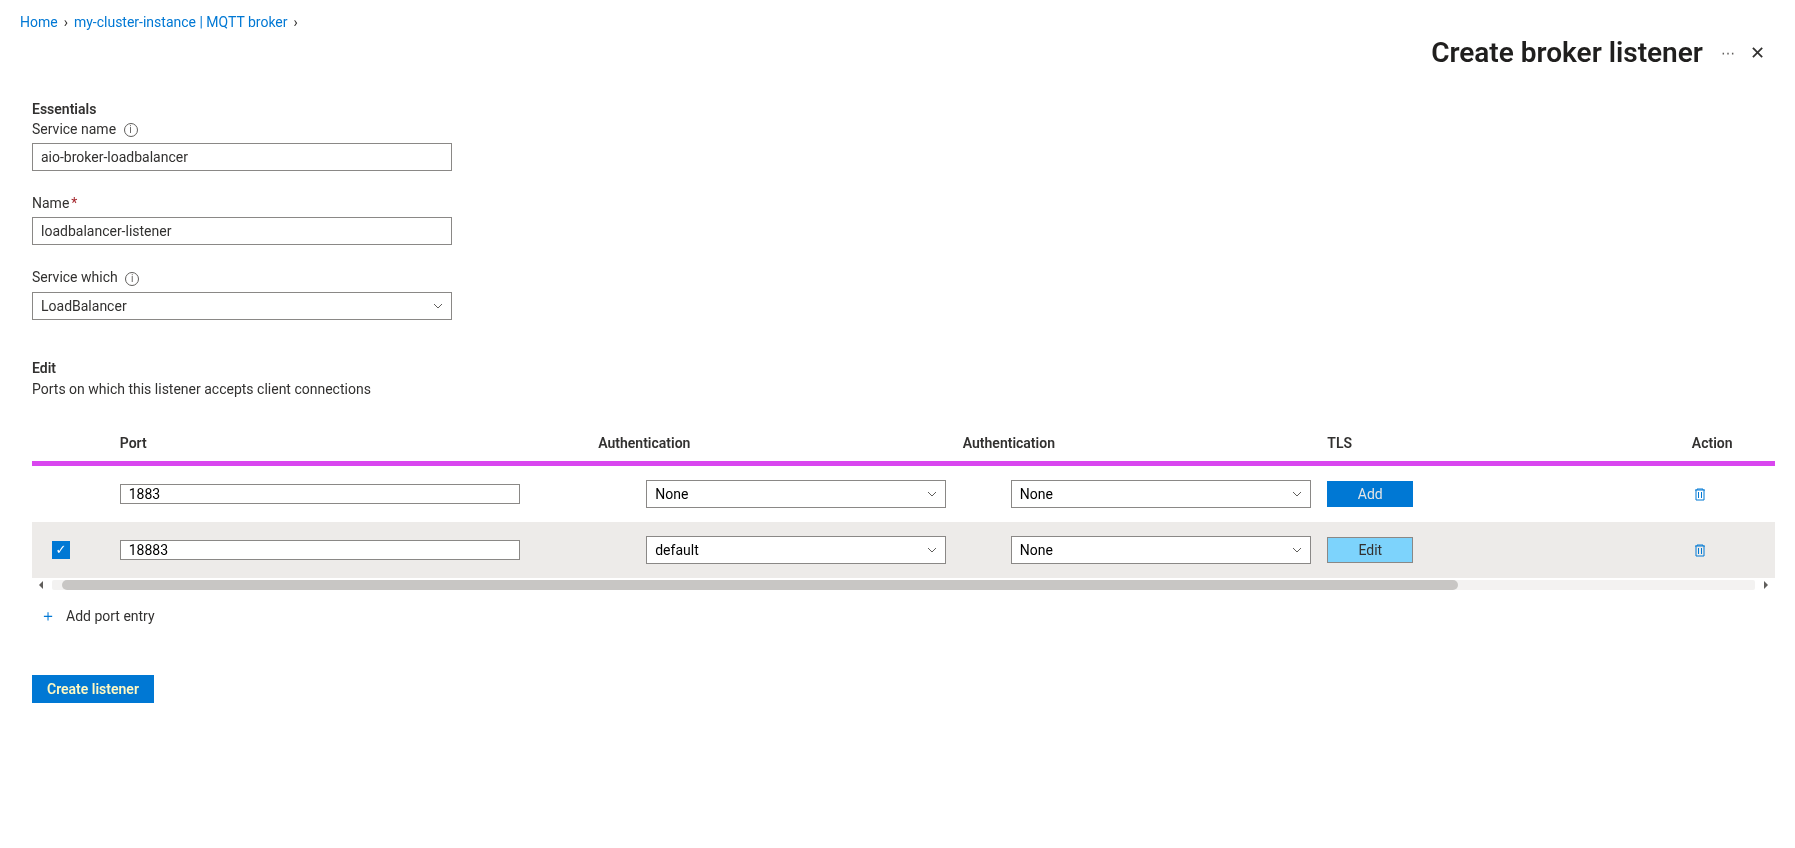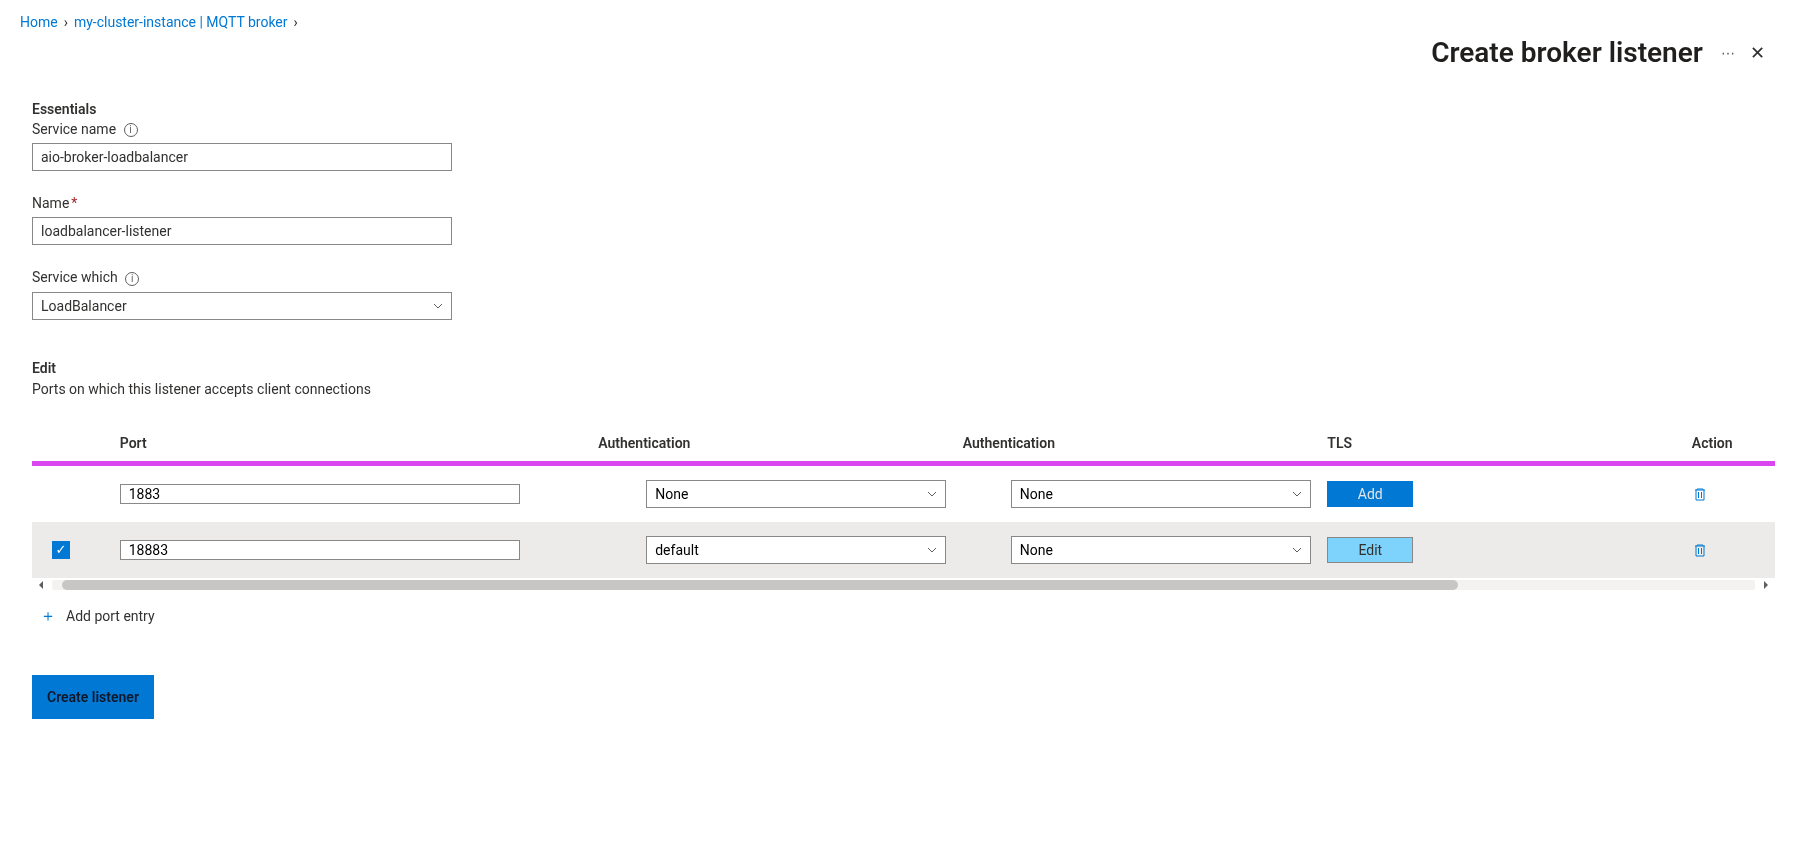--- a/index.html
+++ b/index.html
@@ -110,22 +110,22 @@
 
     .add-row {
       display: flex; align-items: center; gap: 10px;
       color: #323130; font-size: 14px; margin-top: 16px;
       cursor: pointer; width: fit-content; padding-left: 8px;
     }
     .plus-icon { color: #0078d4; font-size: 16px; font-weight: 400; }
 
     .footer-btn {
       margin-top: 48px;
-      background: #0078d4; color: #0f172a; border: 1px solid #0078d4;
-      height: 44px; padding: 0 14px; font-size: 14px; font-weight: 600;
+      background: #0078d4; color: #fef9c3; border: 1px solid #0078d4;
+      height: 28px; padding: 0 14px; font-size: 14px; font-weight: 600;
       cursor: pointer; font-family: inherit;
     }
     svg { display: block; }
   </style>
 </head>
 <body>
 
 <div class="page">
 
   <nav class="breadcrumb">

